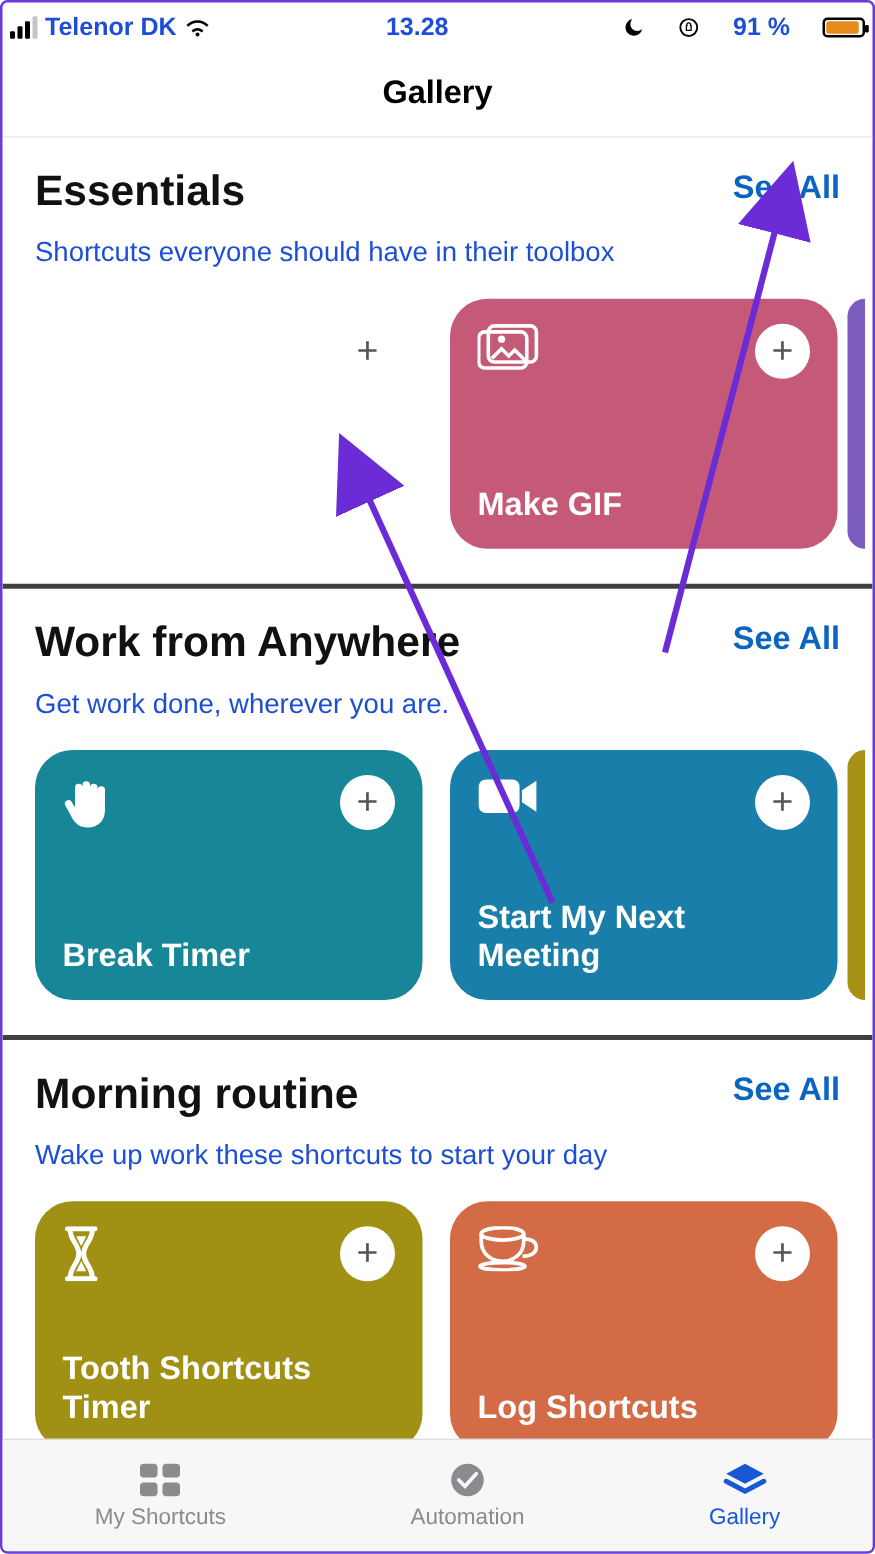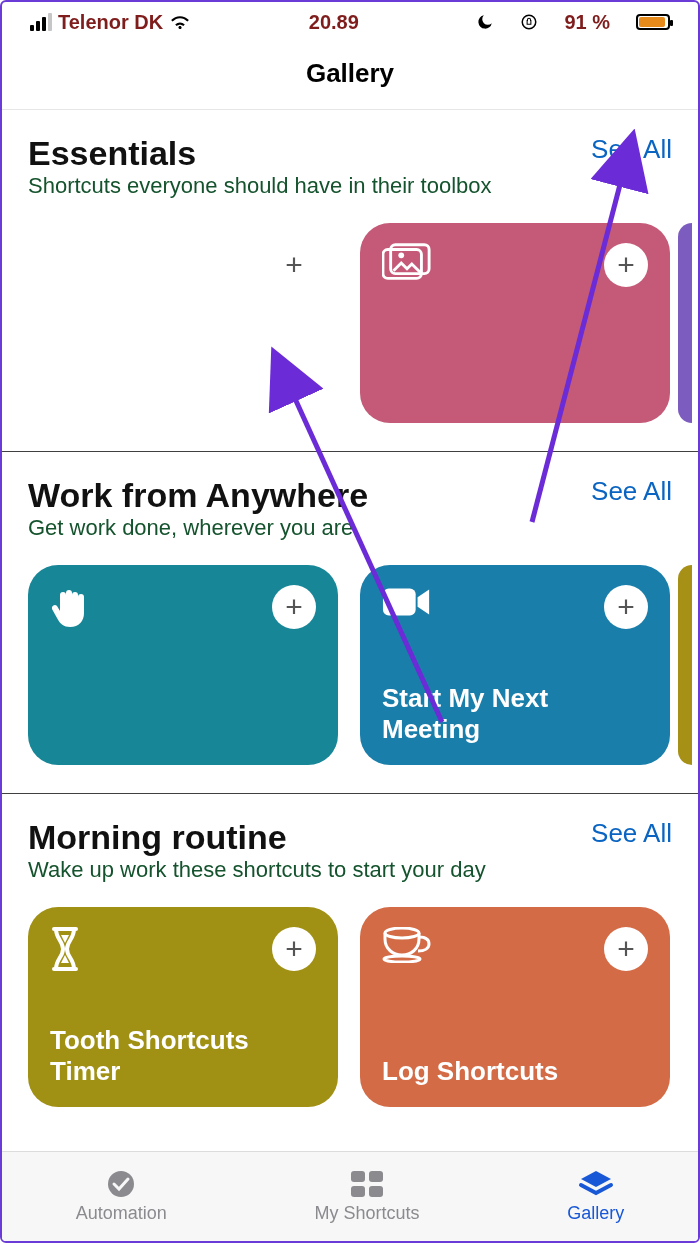--- a/index.html
+++ b/index.html
@@ -12,24 +12,24 @@
     overflow: hidden;
     border: 2px solid #6a3bd6;
     border-radius: 6px;
   }
   
   .status-bar {
     height: 40px;
     display: flex;
     align-items: center;
     justify-content: space-between;
-    padding: 0 28px;
+    padding: 0 6px;
     font-size: 20px;
     font-weight: 600;
-    color: #7f1d1d;
+    color: #1d4ed8;
   }
   .status-left { display:flex; align-items:center; gap:6px; }
   .status-right { display:flex; align-items:center; gap:26px; }
   .signal-bars { display:inline-flex; align-items:flex-end; gap:2px; }
   .signal-bars span { display:inline-block; width:4px; background:#000; border-radius:1px; }
   .signal-bars span:nth-child(1){height:6px;}
   .signal-bars span:nth-child(2){height:10px;}
   .signal-bars span:nth-child(3){height:14px;}
   .signal-bars span:nth-child(4){height:18px; background:#c6c6c6;}
   .wifi { width:22px; height:16px; }
@@ -49,26 +49,26 @@
   
   .nav-title {
     text-align:center;
     font-size: 26px;
     font-weight:700;
     padding: 16px 0 20px;
     border-bottom: 1px solid #e6e6e6;
   }
 
   
-  .section { padding: 24px 26px 0 26px; border-bottom:1px solid #404040; }
+  .section { padding: 24px 26px 0 26px; border-bottom:4px solid #404040; }
   .section:last-of-type{ border-bottom:none; }
   .section-header { display:flex; justify-content:space-between; align-items:flex-start; }
   .section-title { font-size:34px; font-weight:800; color:#111; }
-  .see-all { font-size:26px; color:#0a64c2; font-weight:400; }
-  .section-sub { font-size:22px; color:#14532d; margin-top:0; }
+  .see-all { font-size:26px; color:#0a64c2; font-weight:700; }
+  .section-sub { font-size:22px; color:#1d4ed8; margin-top:16px; }
 
   .cards {
     display:flex; gap:22px; margin:24px 0 28px; overflow:visible;
   }
   .card {
     flex:0 0 310px; height:200px; border-radius:30px; padding:20px 22px;
     display:flex; flex-direction:column; justify-content:space-between;
     color:#fff; position:relative;
   }
   .card .top-row{ display:flex; justify-content:space-between; align-items:flex-start; }
@@ -110,21 +110,21 @@
       <span></span>
         <span></span>
         <span></span>
         <span></span>
     </span>
     <span>Telenor DK</span>
     <svg class="wifi" viewBox="0 0 24 18">
       <path d="M12 17c1 0 1.8-.8 1.8-1.8S13 13.5 12 13.5s-1.8.8-1.8 1.8S11 17 12 17zm-5.4-5.1l1.7 1.7c1-1 2.3-1.6 3.7-1.6s2.7.6 3.7 1.6l1.7-1.7C15.8 10.3 14 9.5 12 9.5s-3.8.8-5.4 2.4zM2 6.7l1.7 1.7C6.2 6 8.9 4.7 12 4.7s5.8 1.3 8.3 3.7L22 6.7C19.2 4 15.8 2.5 12 2.5S4.8 4 2 6.7z" fill="#000"></path>
     </svg>
   </div>
-  <div style="font-weight:700;">20.89</div>
+  <div style="font-weight:700;">13.28</div>
   <div class="status-right">
     <svg width="18" height="18" viewBox="0 0 24 24">
       <path d="M21 13.5A9 9 0 1 1 10.5 3a7 7 0 0 0 10.5 10.5z" fill="#000"></path>
     </svg>
     <svg width="18" height="18" viewBox="0 0 24 24">
       <circle cx="12" cy="12" r="9" fill="none" stroke="#000" stroke-width="2"></circle>
       <path d="M10 10V9a2 2 0 1 1 4 0v1h.5v5h-5v-5H10z" fill="none" stroke="#000" stroke-width="1.4"></path>
     </svg>
     <span>91 %</span>
     <span class="battery">
@@ -171,20 +171,21 @@
         <span class="icon-wrap">
           <svg viewBox="0 0 52 40" width="50" height="40">
               <rect x="1" y="6" width="40" height="30" rx="5" fill="none" stroke="#fff" stroke-width="3"></rect>
               <rect x="9" y="1" width="40" height="30" rx="5" fill="none" stroke="#fff" stroke-width="3"></rect>
               <circle cx="20" cy="12" r="3" fill="#fff"></circle>
               <path d="M12 28l8-8 6 6 5-5 10 10" fill="none" stroke="#fff" stroke-width="3"></path>
             </svg>
         </span>
         <span class="plus-btn">+</span>
       </div>
+      <div class="label">Make GIF</div>
     </div>
     <div class="peek" style="background:#7d5cc0"></div>
   </div>
 </div>
 
 <div class="section">
   <div class="section-header">
     <div class="section-title">Work from Anywhere</div>
     <div class="see-all">See All</div>
   </div>
@@ -192,20 +193,21 @@
   <div class="cards" style="position:relative;">
     <div class="card" style="background:#178798">
       <div class="top-row">
         <span class="icon-wrap">
           <svg viewBox="0 0 40 44" width="40" height="44">
               <path d="M10 20V10a3 3 0 1 1 6 0V8a3 3 0 0 1 6 0v2a3 3 0 0 1 6 0v2a3 3 0 0 1 6 0v16c0 8-5 14-14 14-6 0-10-3-13-9l-5-9a3 3 0 0 1 5-3l3 5" fill="#fff"></path>
             </svg>
         </span>
         <span class="plus-btn">+</span>
       </div>
+      <div class="label">Break Timer</div>
     </div>
     <div class="card" style="background:#1a7eaa">
       <div class="top-row">
         <span class="icon-wrap">
           <svg viewBox="0 0 52 34" width="50" height="34">
               <rect x="1" y="3" width="34" height="28" rx="6" fill="#fff"></rect>
               <path d="M37 12l12-8v26l-12-8z" fill="#fff"></path>
             </svg>
         </span>
         <span class="plus-btn">+</span>
@@ -258,34 +260,34 @@
       <path d="M0 0L12 6L0 12z" fill="#6b2bd6"></path>
     </marker>
   </defs>
   <line x1="440" y1="720" x2="290" y2="390" stroke="#6b2bd6" stroke-width="5" marker-end="url(#arrh)"></line>
   <line x1="530" y1="520" x2="620" y2="175" stroke="#6b2bd6" stroke-width="5" marker-end="url(#arrh)"></line>
 </svg>
 
 <div class="tab-bar">
   <div class="tab">
     <svg class="ticon" viewBox="0 0 36 30">
-        <circle cx="18" cy="15" r="13" fill="#8b8b8f"></circle>
-        <path d="M11 15l5 5 9-10" stroke="#f7f7f8" stroke-width="3" fill="none" stroke-linecap="round"></path>
-      </svg>
-    <span>Automation</span>
-  </div>
-  <div class="tab">
-    <svg class="ticon" viewBox="0 0 36 30">
         <rect x="2" y="2" width="14" height="11" rx="3" fill="#8b8b8f"></rect>
         <rect x="20" y="2" width="14" height="11" rx="3" fill="#8b8b8f"></rect>
         <rect x="2" y="17" width="14" height="11" rx="3" fill="#8b8b8f"></rect>
         <rect x="20" y="17" width="14" height="11" rx="3" fill="#8b8b8f"></rect>
       </svg>
     <span>My Shortcuts</span>
   </div>
+  <div class="tab">
+    <svg class="ticon" viewBox="0 0 36 30">
+        <circle cx="18" cy="15" r="13" fill="#8b8b8f"></circle>
+        <path d="M11 15l5 5 9-10" stroke="#f7f7f8" stroke-width="3" fill="none" stroke-linecap="round"></path>
+      </svg>
+    <span>Automation</span>
+  </div>
   <div class="tab active">
     <svg class="ticon" viewBox="0 0 36 30">
         <path d="M18 2l15 8-15 8-15-8z" fill="#1858d6"></path>
         <path d="M3 16l15 8 15-8" fill="none" stroke="#1858d6" stroke-width="4" stroke-linecap="round"></path>
       </svg>
     <span>Gallery</span>
   </div>
 </div>
 
 </body></html>

